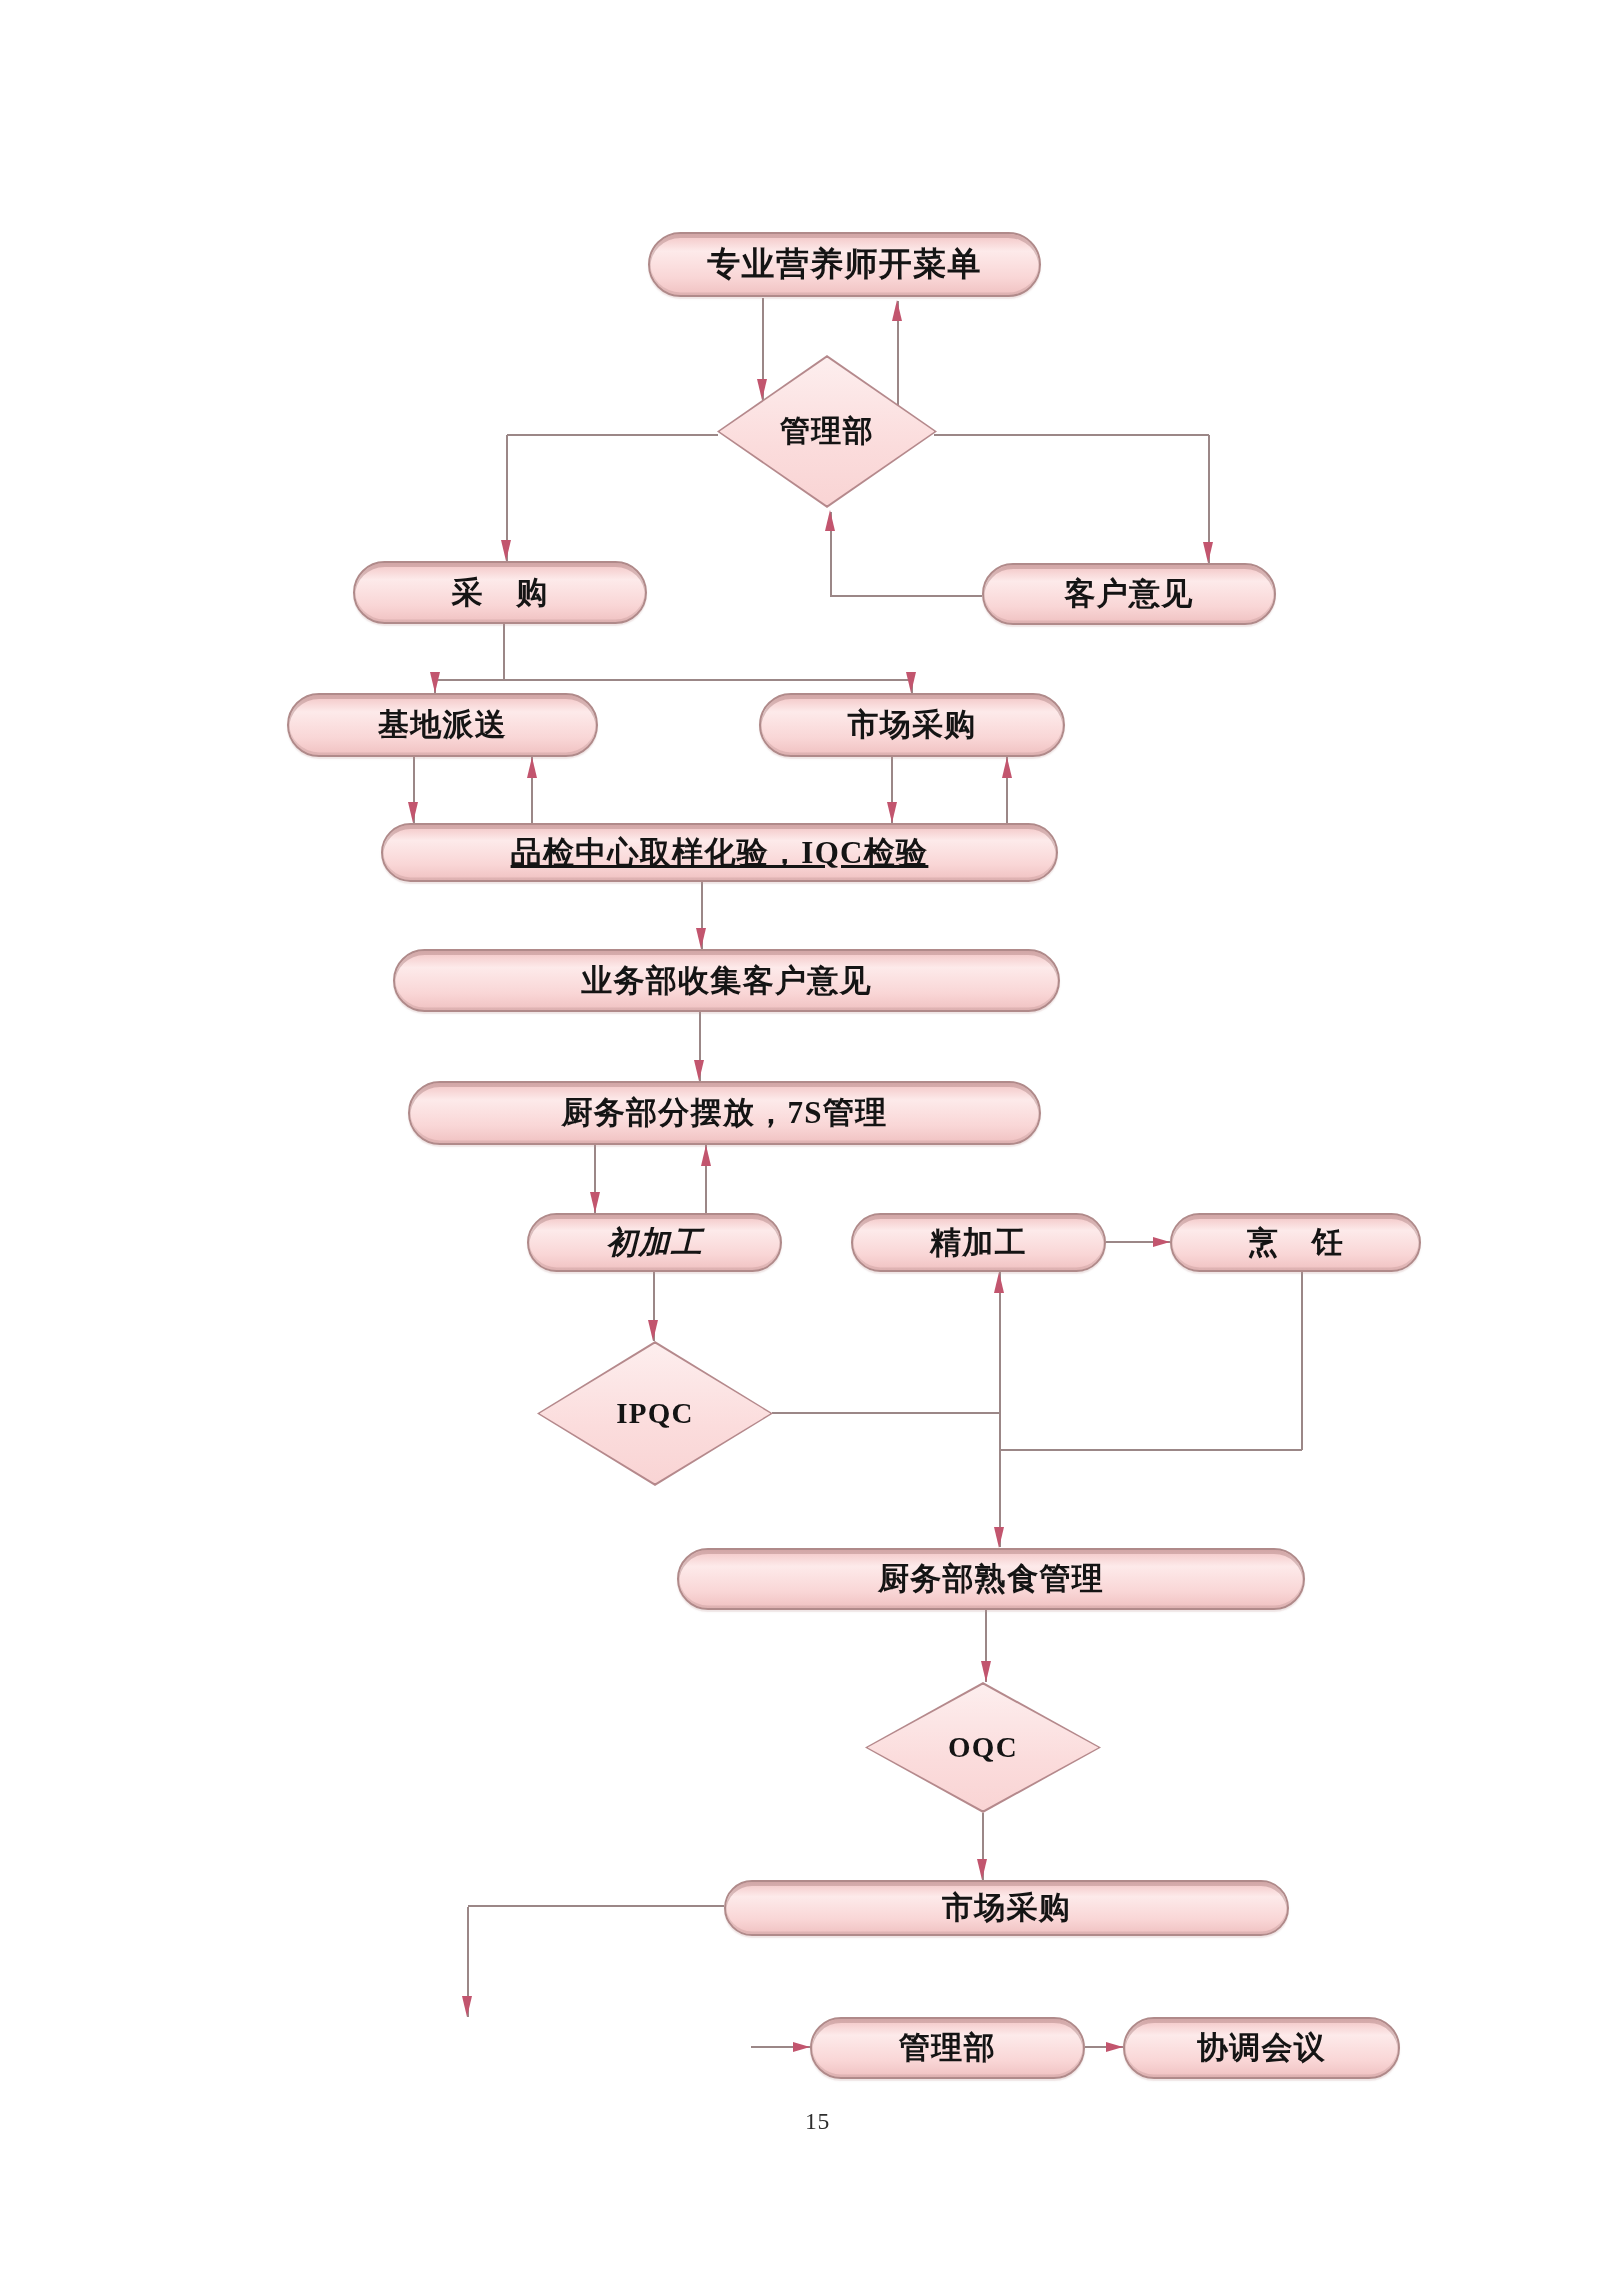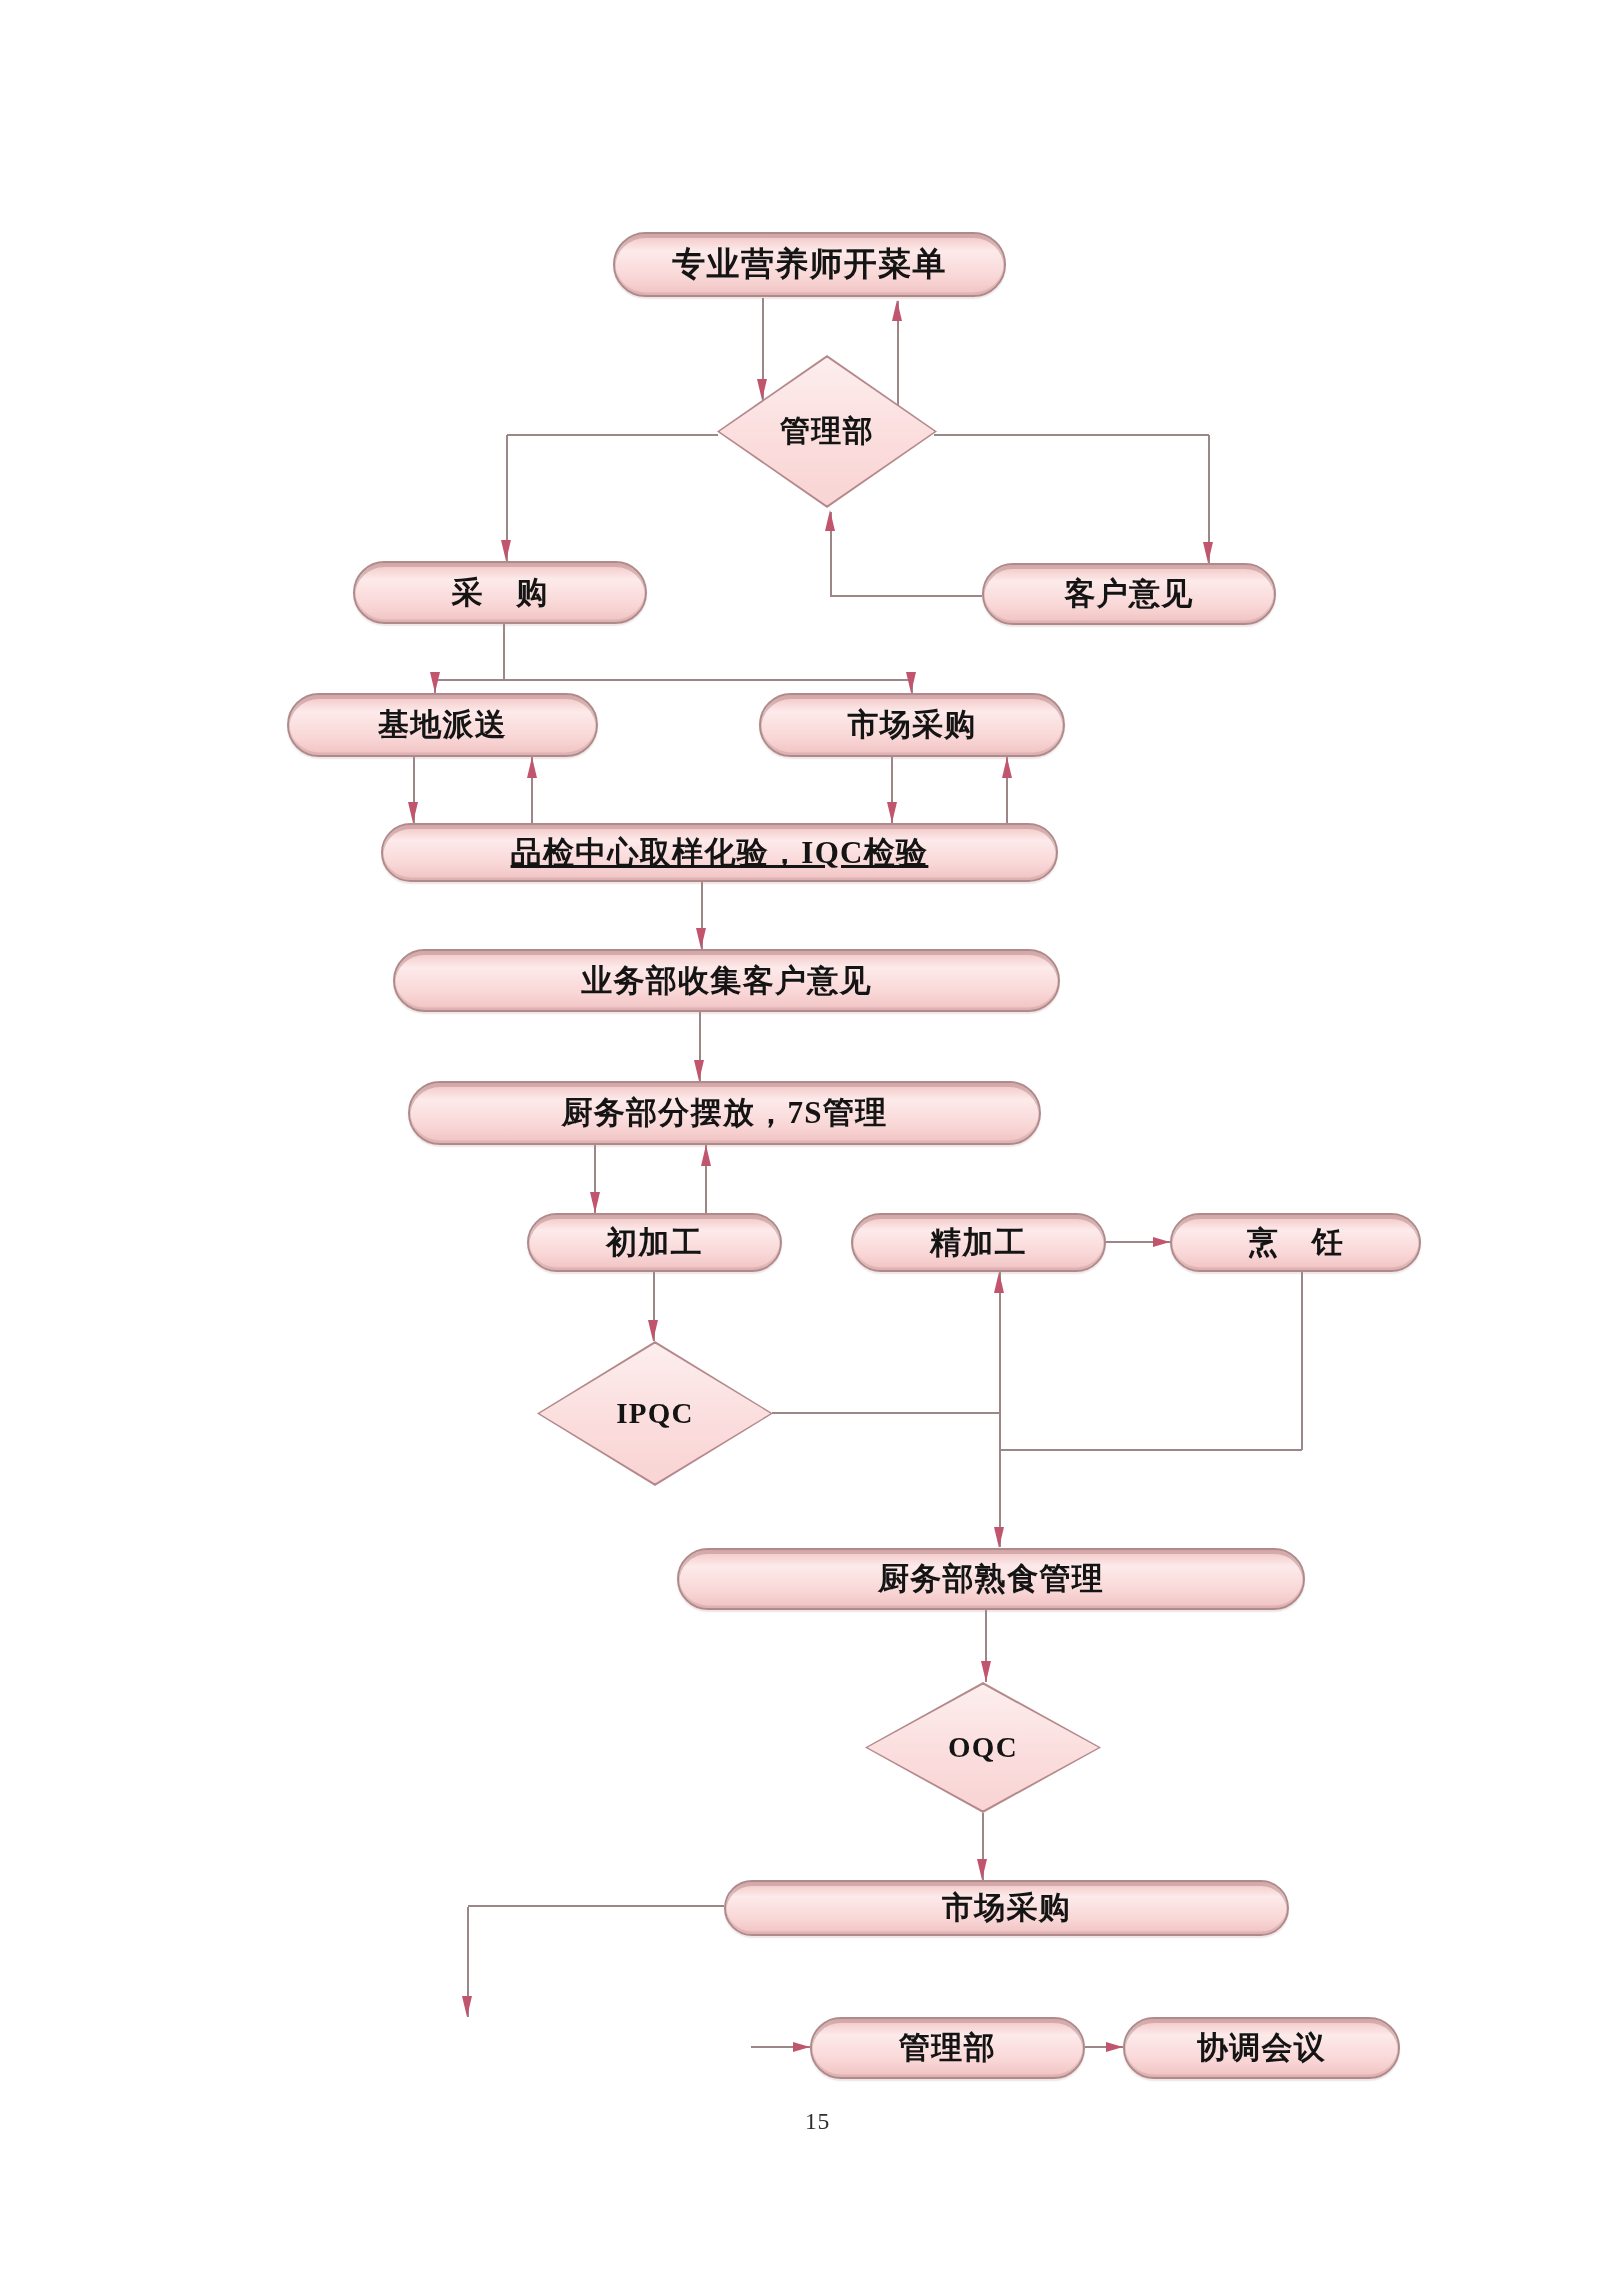--- a/index.html
+++ b/index.html
@@ -170,21 +170,21 @@
   <div>
     <div class="hl" style="left:751px;top:2046px;width:60px;"></div>
     <div class="arr right" style="left:793px;top:2042px;"></div>
   </div>
 
   <div>
     <div class="hl" style="left:1085px;top:2046px;width:38px;"></div>
     <div class="arr right" style="left:1106px;top:2042px;"></div>
   </div>
 
-  <div class="process f50" style="left:613px;top:232px;width:393px;height:65px;">
+  <div class="process f50" style="left:648px;top:232px;width:393px;height:65px;">
     <span>专业营养师开菜单</span>
   </div>
 
   <div class="diamond" style="left:717px;top:355px;width:220px;height:153px;">
     <div class="inner f46">
       <span>管理部</span>
     </div>
   </div>
 
   <div class="process f48" style="left:353px;top:561px;width:294px;height:63px;align-items:center;">
@@ -208,21 +208,21 @@
   </div>
 
   <div class="process f48" style="left:393px;top:949px;width:667px;height:63px;">
     <span>业务部收集客户意见</span>
   </div>
 
   <div class="process f48" style="left:408px;top:1081px;width:633px;height:64px;">
     <span>厨务部分摆放，7S管理</span>
   </div>
 
-  <div class="process f48" style="left:527px;top:1213px;width:255px;height:59px;">
+  <div class="process f48" style="left:527px;top:1213px;width:255px;height:59px;font-style:italic;">
     <span>初加工</span>
   </div>
 
   <div class="process f48" style="left:851px;top:1213px;width:255px;height:59px;">
     <span>精加工</span>
   </div>
 
   <div class="process f48" style="left:1170px;top:1213px;width:251px;height:59px;">
     <span>烹　饪</span>
   </div>

